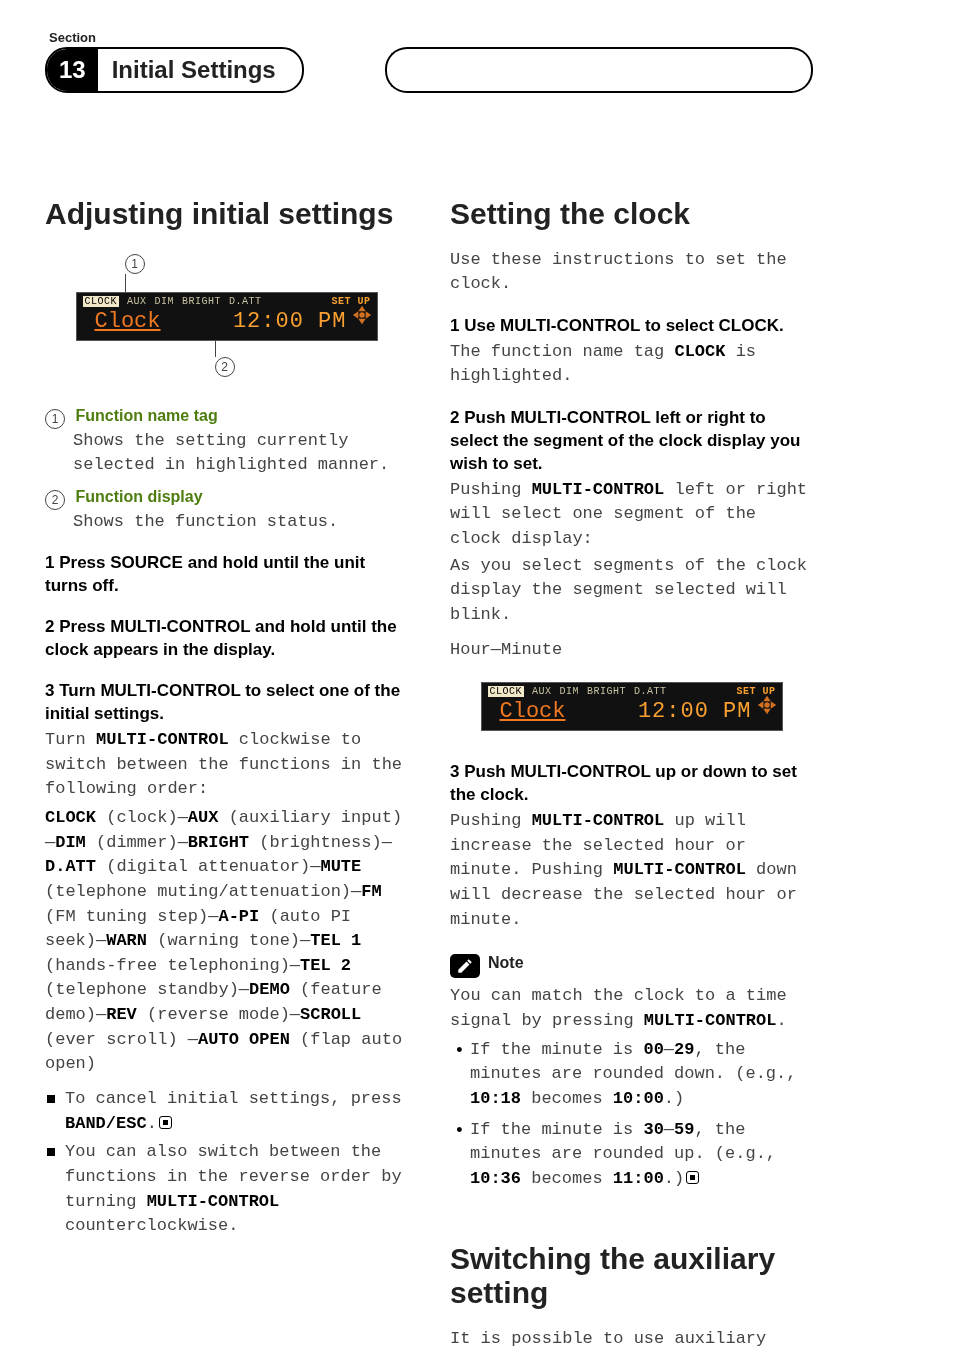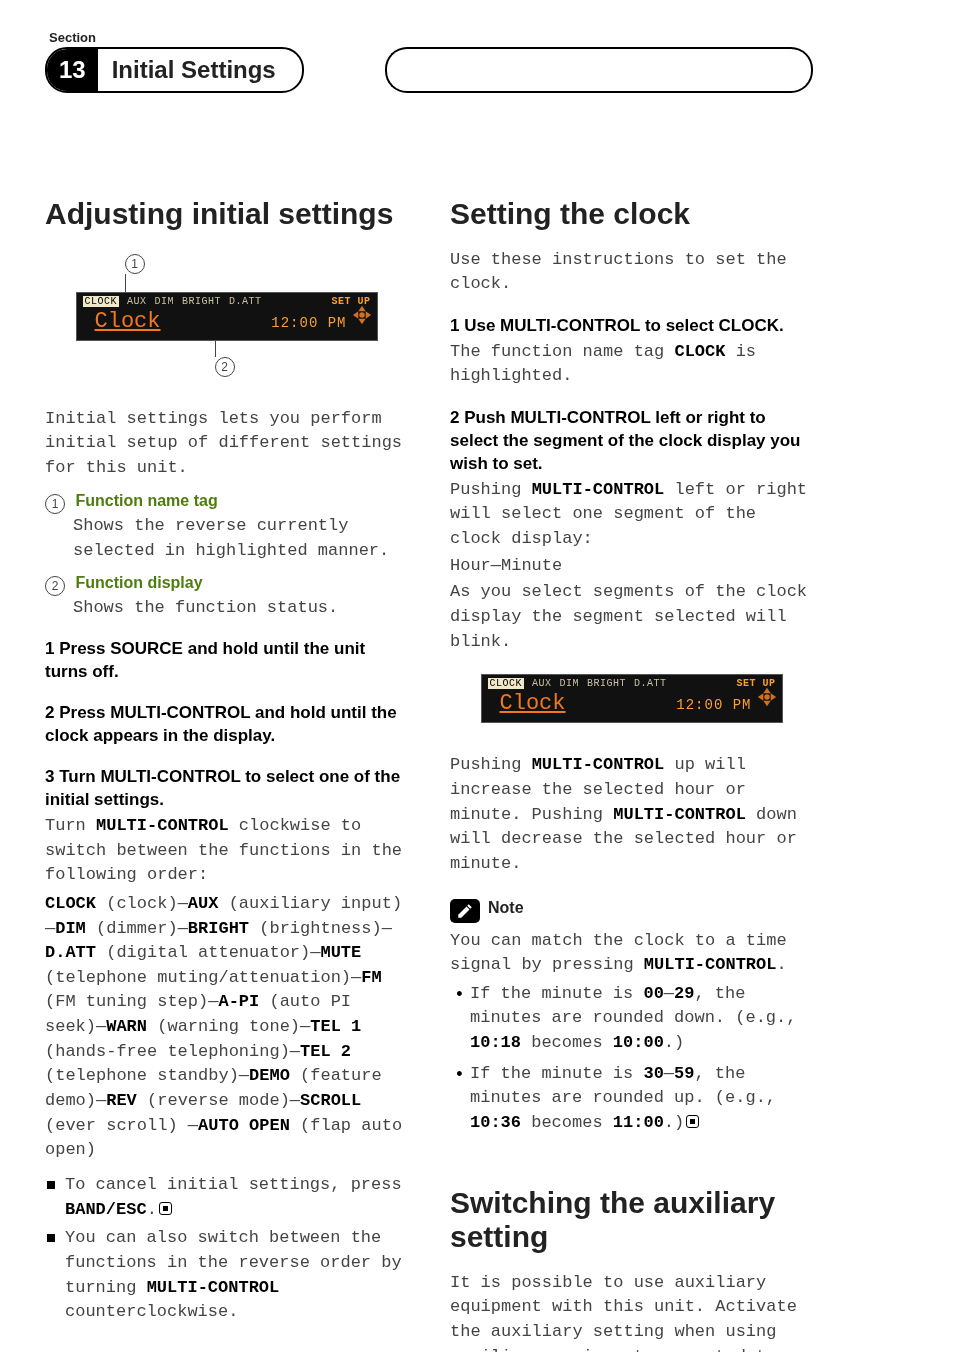--- a/index.html
+++ b/index.html
@@ -218,21 +218,21 @@
     justify-content: space-between;
     padding: 2px 30px 6px 18px;
   }
   .lcd-clock {
     font-size: 22px;
     color: #f07820;
     text-decoration: underline;
     font-family: "Courier New", monospace;
   }
   .lcd-time {
-    font-size: 14px;
+    font-size: 22px;
     color: #f9a030;
     font-family: "Courier New", monospace;
     letter-spacing: 1px;
   }
   .lcd-ctrl {
     position: absolute;
     right: 4px;
     top: 11px;
     width: 22px;
     height: 22px;
@@ -342,28 +342,27 @@
             <polygon points="12,22 16,16 8,16" fill="#d07020"></polygon>
             <polygon points="2,12 8,8 8,16" fill="#d07020"></polygon>
             <polygon points="22,12 16,8 16,16" fill="#d07020"></polygon>
             <circle cx="12" cy="12" r="3" fill="#d07020"></circle>
           </svg>
         </div>
         <div class="callout-line-bot"></div>
         <span class="circnum callout-bot">2</span>
       </div>
 
-      <p>Initial settings lets you perform initial setup of different settings for this unit.</p>
 
       <div style="margin-top:12px">
         <div>
           <span class="circnum">1</span>
           <span class="fn-label">Function name tag</span>
         </div>
-        <p class="indent">Shows the reverse currently selected in highlighted manner.</p>
+        <p class="indent">Shows the setting currently selected in highlighted manner.</p>
       </div>
 
       <div>
         <div>
           <span class="circnum">2</span>
           <span class="fn-label">Function display</span>
         </div>
         <p class="indent">Shows the function status.</p>
       </div>
 
@@ -395,22 +394,22 @@
 
       <div class="step-head">1    Use MULTI-CONTROL to select CLOCK.</div>
       <p>
         <span>The function name tag </span><span class="bold">CLOCK</span><span> is highlighted.</span>
       </p>
 
       <div class="step-head">2    Push MULTI-CONTROL left or right to select the segment of the clock display you wish to set.</div>
       <p style="margin-bottom:2px">
         <span>Pushing </span><span class="bold">MULTI-CONTROL</span><span> left or right will select one segment of the clock display:</span>
       </p>
+      <p>As you select segments of the clock display the segment selected will blink.</p>
       <p style="margin-bottom:2px">Hour—Minute</p>
-      <p>As you select segments of the clock display the segment selected will blink.</p>
 
       <div class="lcd-wrap">
         <div class="lcd">
           <div class="lcd-top">
             <div class="lcd-top-row">
               <span class="active">CLOCK</span>
               <span>AUX</span>
               <span>DIM</span>
               <span>BRIGHT</span>
               <span>D.ATT</span>
@@ -424,20 +423,21 @@
           <svg class="lcd-ctrl" viewBox="0 0 24 24">
             <polygon points="12,2 16,8 8,8" fill="#d07020"></polygon>
             <polygon points="12,22 16,16 8,16" fill="#d07020"></polygon>
             <polygon points="2,12 8,8 8,16" fill="#d07020"></polygon>
             <polygon points="22,12 16,8 16,16" fill="#d07020"></polygon>
             <circle cx="12" cy="12" r="3" fill="#d07020"></circle>
           </svg>
         </div>
       </div>
 
+      <div class="step-head">3    Push MULTI-CONTROL up or down to set the clock.</div>
       <p>
         <span>Pushing </span><span class="bold">MULTI-CONTROL</span><span> up will increase the selected hour or minute. Pushing </span><span class="bold">MULTI-CONTROL</span><span> down will decrease the selected hour or minute.</span>
       </p>
 
       <div class="note-head">
         <span class="note-icon">
           <svg viewBox="0 0 24 24">
               <path d="M3 17 L14 6 L18 10 L7 21 L3 21 Z M15 5 L19 9 L21 7 L17 3 Z" fill="#fff"></path>
             </svg>
         </span>

